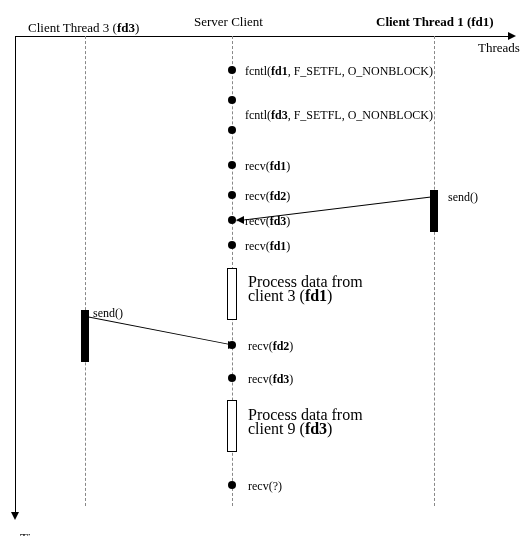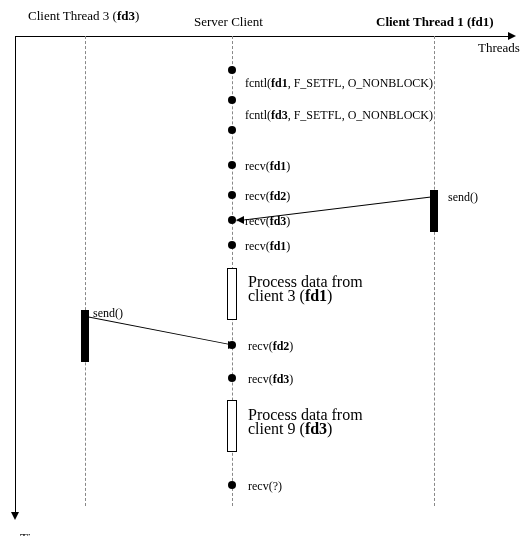--- a/index.html
+++ b/index.html
@@ -132,36 +132,36 @@
 <body>
 <div class="container">
 
   <div class="axis-h"></div>
   <div class="arrow-h"></div>
   <div class="axis-v"></div>
   <div class="arrow-v"></div>
   <div class="threads-lbl">Threads</div>
   <div class="time-lbl">Time</div>
 
-  <div class="col-label" style="left:28px; top:8px;text-align:center;">
+  <div class="col-label" style="left:28px; top:20px;text-align:center;">
     <span>Client Thread 3</span>
     (<b>fd3</b>)
   </div>
   <div class="col-label" style="left:194px; top:14px;">Server Client</div>
   <div class="col-label" style="left:376px; top:14px;font-weight:bold;">
     <span>Client Thread 1</span>
     (<b>fd1</b>)
   </div>
 
   <div class="lifeline" style="left:85px;"></div>
   <div class="lifeline" style="left:232px;"></div>
   <div class="lifeline" style="left:434px;"></div>
 
   <div class="dot" style="left:232px; top:70px;"></div>
-  <div class="ev-label" style="left:245px; top:76px;">
+  <div class="ev-label" style="left:245px; top:64px;">
     <span>fcntl</span>(<b>fd1</b>, <span>F_SETFL, O_NONBLOCK</span>)
   </div>
 
   <div class="dot" style="left:232px; top:100px;"></div>
 
   <div class="dot" style="left:232px; top:130px;"></div>
   <div class="ev-label" style="left:245px; top:108px;">
     <span>fcntl</span>(<b>fd3</b>, <span>F_SETFL, O_NONBLOCK</span>)
   </div>
 

